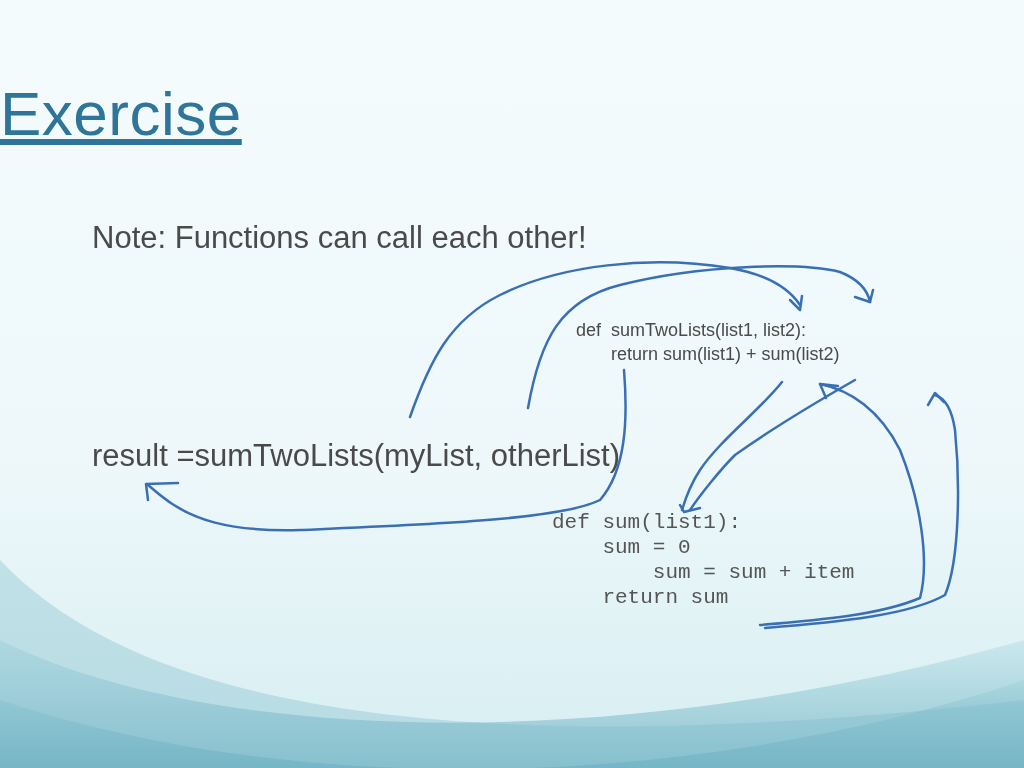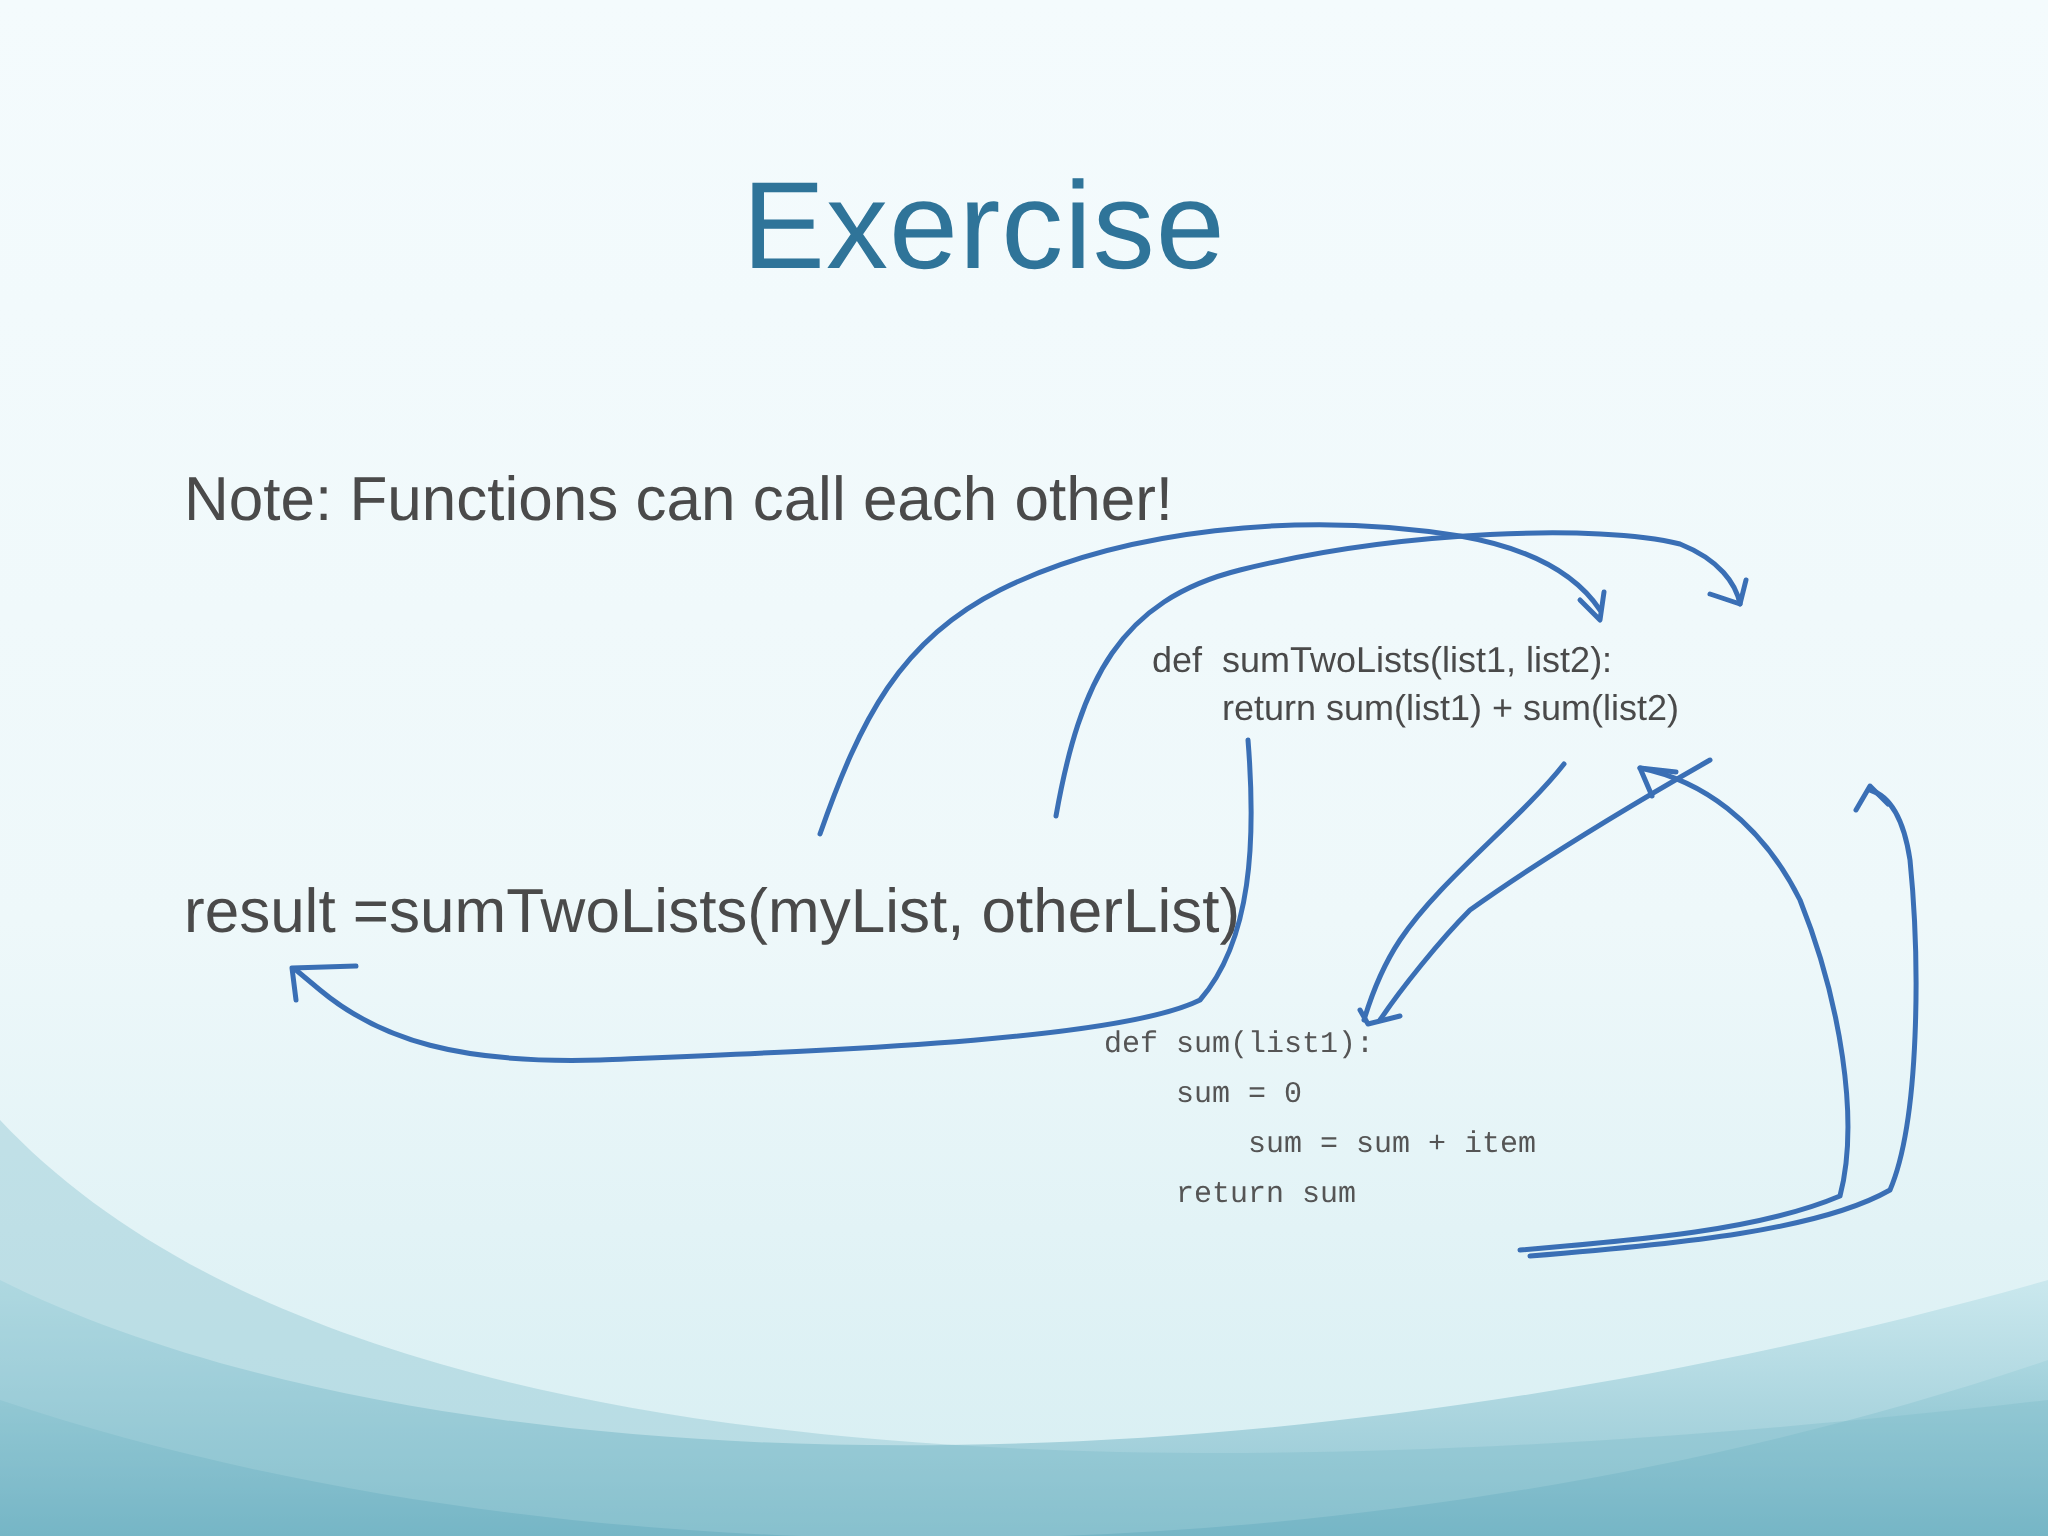--- a/index.html
+++ b/index.html
@@ -5,33 +5,33 @@
     html, body { margin: 0; padding: 0; }
     body {
       width: 1024px; height: 768px; overflow: hidden; position: relative;
       background: #f3fbfd;
       font-family: "Liberation Sans", sans-serif;
     }
     .bg { position: absolute; inset: 0; z-index: 0; }
     .slide { position: absolute; inset: 0; z-index: 1; }
     .title {
       position: absolute; left: 0; width: 984px; top: 78px;
-      text-align: center; font-size: 62px; color: #2f7499;
-      font-family: "Liberation Sans", sans-serif; letter-spacing: 0.5px;
+      font-size: 62px; color: #2f7499;
+      font-family: "Liberation Sans", sans-serif; letter-spacing: 0.5px; text-decoration: underline;
     }
     .bullet {
       position: absolute; left: 92px; font-size: 31px; color: #4a4a4a;
       font-family: "Liberation Sans", sans-serif; white-space: pre;
     }
     .def-two {
       position: absolute; left: 576px; top: 318px; font-size: 18px; color: #4a4a4a;
       line-height: 24px; white-space: pre; font-family: "Liberation Sans", sans-serif;
     }
     .def-sum {
-      position: absolute; left: 552px; top: 510px; font-size: 15px; color: #555;
+      position: absolute; left: 552px; top: 510px; font-size: 21px; color: #555;
       line-height: 25px; white-space: pre; font-family: "Liberation Mono", monospace;
     }
     .ink { position: absolute; inset: 0; z-index: 2; pointer-events: none; }
   </style>
 </head>
 <body>
 
 <svg class="bg" width="1024" height="768" viewBox="0 0 1024 768">
   <defs>
     <linearGradient id="g1" x1="0" y1="0" x2="0" y2="1">
@@ -50,21 +50,21 @@
   </defs>
   <rect width="1024" height="768" fill="url(#g1)"></rect>
   <path d="M0,640 C200,740 600,760 1024,640 L1024,768 L0,768 Z" fill="url(#g3)" opacity="0.9"></path>
   <path d="M0,700 C300,800 700,790 1024,680 L1024,768 L0,768 Z" fill="url(#g2)" opacity="0.85"></path>
   <path d="M0,560 C150,720 500,760 1024,700 L1024,768 L0,768 Z" fill="#7cb9c9" opacity="0.35"></path>
 </svg>
 
 <div class="slide">
   <div class="title">Exercise</div>
 
-  <div class="bullet" style="top:232px">Note: Functions can call each other!</div>
+  <div class="bullet" style="top:220px">Note: Functions can call each other!</div>
   <div class="bullet" style="top:438px">result =sumTwoLists(myList, otherList)</div>
 
   <div class="def-two"><div>def  sumTwoLists(list1, list2):</div><div>       return sum(list1) + sum(list2)</div></div>
 
   <div class="def-sum"><div>def sum(list1):</div><div>    sum = 0</div><div>        sum = sum + item</div><div>    return sum</div></div>
 </div>
 
 <svg class="ink" width="1024" height="768" viewBox="0 0 1024 768" fill="none" stroke="#3a6fb5" stroke-width="2.5" stroke-linecap="round" stroke-linejoin="round">
   <path d="M410,417 C430,360 450,320 500,295 C560,265 650,255 730,268 C770,275 790,290 800,305"></path>
   <path d="M790,300 L800,310 L802,296"></path>

